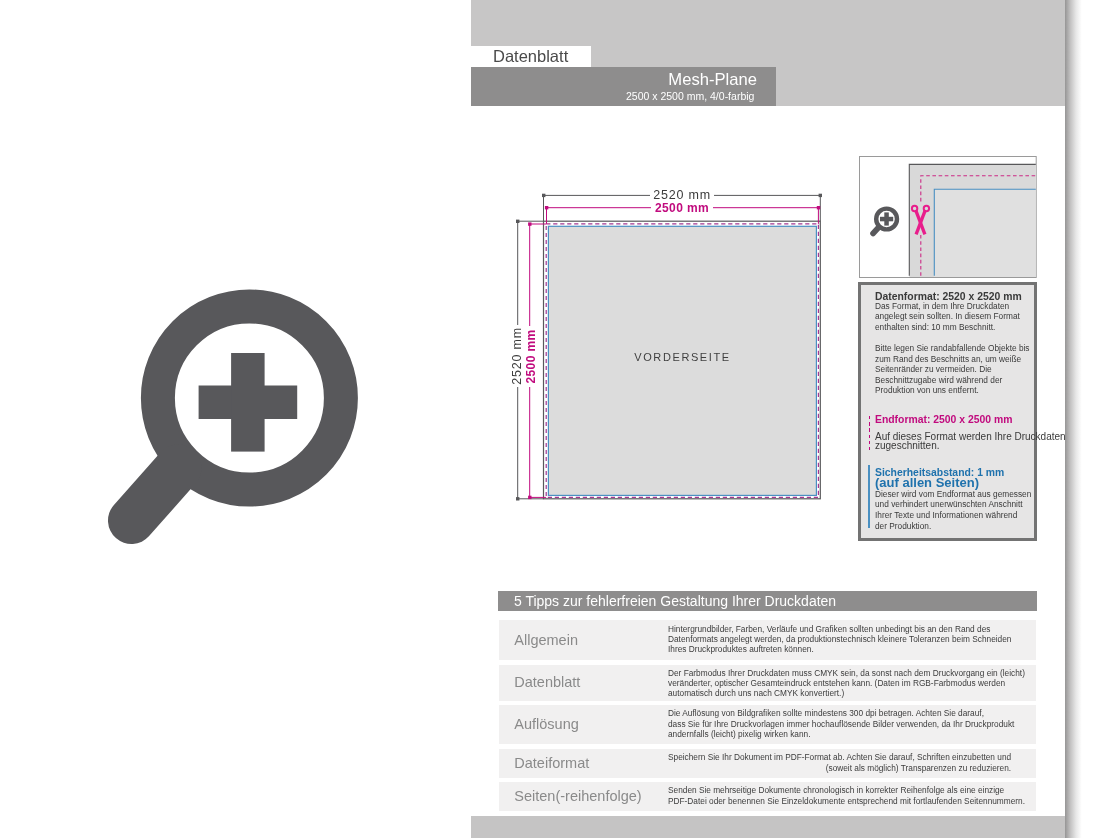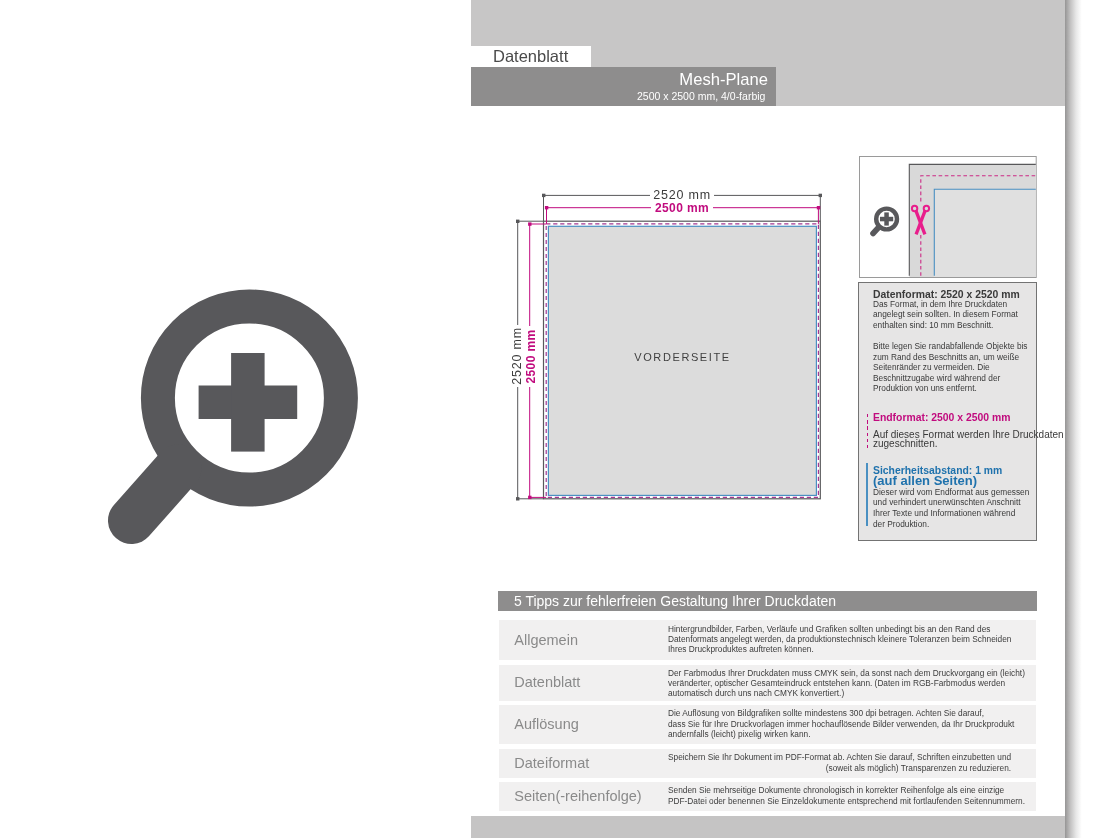--- a/index.html
+++ b/index.html
@@ -7,21 +7,21 @@
 body { position:relative; font-family:"Liberation Sans", sans-serif; }
 .abs { position:absolute; }
 </style>
 </head>
 <body>
 
 <div class="abs" style="left:471px; top:0; width:594px; height:105.6px; background:#c7c6c6;"></div>
 
 <div class="abs" style="left:471px; top:45.6px; width:120.3px; height:21.8px; background:#ffffff; color:#4a4a4a; font-size:16.5px; line-height:21.5px; padding-left:22px;">Datenblatt</div>
 
-<div class="abs" style="left:471px; top:67.4px; width:304.9px; height:38.2px; background:#8e8d8d; color:#ffffff; text-align:right; padding-right:8px;">
+<div class="abs" style="left:471px; top:67.4px; width:304.9px; height:38.2px; background:#8e8d8d; color:#ffffff; text-align:right; padding-right:19px;">
   <div style="font-size:16.6px; line-height:17px; margin-top:4px;">Mesh-Plane</div>
   <div style="font-size:10.5px; line-height:12px; margin-top:1.5px; margin-right:2.5px;">2500 x 2500 mm, 4/0-farbig</div>
 </div>
 
 <svg class="abs" style="left:95px; top:270px;" width="310" height="290" viewBox="95 270 310 290">
   <g fill="none" stroke="#58585b">
     <circle cx="249.4" cy="398" r="91.5" stroke-width="34"></circle>
     <line x1="178" y1="468" x2="131.5" y2="520.5" stroke-width="47" stroke-linecap="round"></line>
   </g>
   <g fill="#58585b">
@@ -110,21 +110,21 @@
   <rect x="915.3" y="203.2" width="11.2" height="31.2" fill="#d9d9d9"></rect>
 
   <g stroke="#e81e8c" fill="none">
     <circle cx="914.6" cy="208.5" r="2.7" stroke-width="2"></circle>
     <circle cx="926.4" cy="208.5" r="2.7" stroke-width="2"></circle>
     <line x1="915.9" y1="210.6" x2="924.9" y2="234.4" stroke-width="3.3"></line>
     <line x1="925.1" y1="210.6" x2="916.1" y2="234.4" stroke-width="3.3"></line>
   </g>
 </svg>
 
-<div class="abs" style="left:858.2px; top:281.6px; width:178.6px; height:259.2px; background:#e6e5e5; border:1px solid #737373;">
+<div class="abs" style="left:858.2px; top:281.6px; width:178.6px; height:259.2px; background:#e6e5e5; border:3px solid #737373;">
   <div class="abs" style="left:7.4px; top:131.2px; width:1.3px; height:34.8px; background:repeating-linear-gradient(to bottom,#c10b7e 0,#c10b7e 3.4px,#e6e5e5 3.4px,#e6e5e5 6.2px);"></div>
   <div class="abs" style="left:7.2px; top:180.2px; width:1.8px; height:63.2px; background:#4a90c2;"></div>
   <div class="abs" style="left:13.8px; top:7.2px; width:158px; color:#3a3a3a; white-space:nowrap;">
     <div style="font-size:10.4px; font-weight:bold; line-height:9px;">Datenformat: 2520 x 2520 mm</div>
     <div style="font-size:8.3px; line-height:10.55px;">Das Format, in dem Ihre Druckdaten<br>angelegt sein sollten. In diesem Format<br>enthalten sind: 10 mm Beschnitt.</div>
     <div style="font-size:8.3px; line-height:10.55px; margin-top:10.8px;">Bitte legen Sie randabfallende Objekte bis<br>zum Rand des Beschnitts an, um weiße<br>Seitenränder zu vermeiden. Die<br>Beschnittzugabe wird während der<br>Produktion von uns entfernt.</div>
     <div style="font-size:10.4px; font-weight:bold; line-height:9px; margin-top:18.8px; color:#c10b7e;">Endformat: 2500 x 2500 mm</div>
     <div style="font-size:10px; line-height:9px; margin-top:8px;">Auf dieses Format werden Ihre Druckdaten<br>zugeschnitten.</div>
     <div style="font-size:10.4px; font-weight:bold; line-height:9px; margin-top:17.8px; color:#1f72ad;">Sicherheitsabstand: 1 mm</div>
     <div style="font-size:13px; font-weight:bold; line-height:10px; margin-top:1.6px; color:#1f72ad;">(auf allen Seiten)</div>

